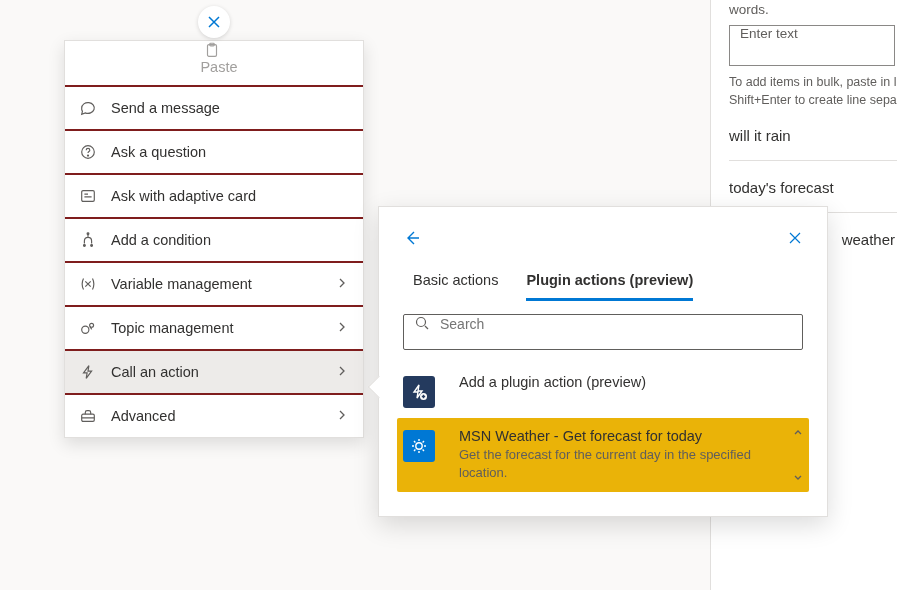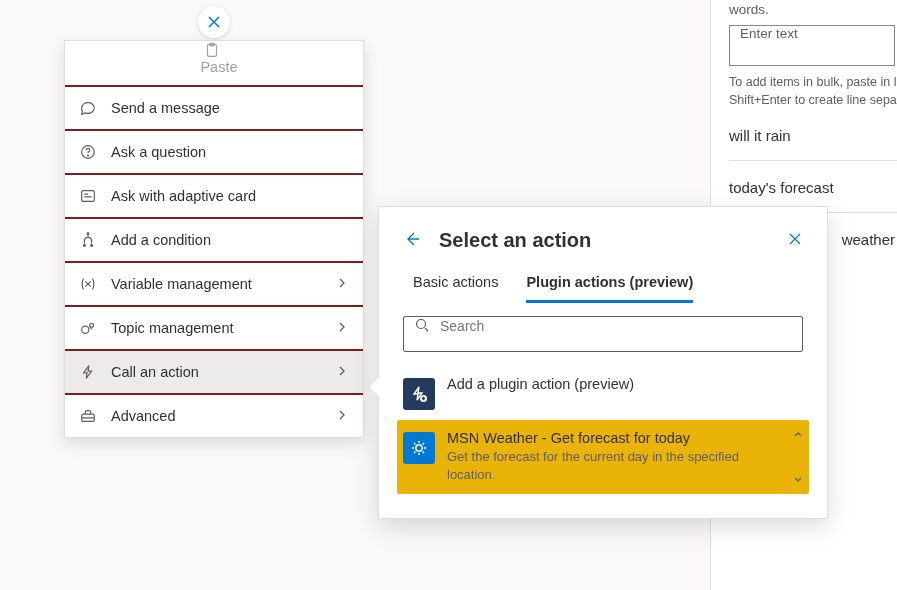--- a/index.html
+++ b/index.html
@@ -121,20 +121,21 @@
   .search .sicon { color:#605e5c; margin-right:8px; }
 
   .action-list { padding:14px 18px 0; }
   .action-item {
     display:flex;
     align-items:flex-start;
     padding:10px 6px;
     cursor:pointer;
     border-radius:2px;
     position:relative;
+    gap:12px;
   }
   .action-item.highlight { background:#eab308; }
   .action-icon {
     width:32px;height:32px;
     display:flex; align-items:center; justify-content:center;
     color:#fff;
     border-radius:3px;
     flex-shrink:0;
     margin-right:12px;
     margin-top:2px;
@@ -289,21 +290,20 @@
   </div>
 
 <div class="panel">
   <div class="panel-callout-arrow"></div>
   <div class="panel-header">
     <span class="panel-back">
       <svg width="18" height="18" viewBox="0 0 18 18" fill="none" stroke="currentColor" stroke-width="1.4">
           <path d="M11 3l-6 6 6 6M5 9h11"></path>
         </svg>
     </span>
-    <span class="panel-title">Select an action</span>
     <span class="panel-close">
       <svg width="16" height="16" viewBox="0 0 16 16" fill="none" stroke="currentColor" stroke-width="1.2">
           <path d="M3 3l10 10M13 3L3 13"></path>
         </svg>
     </span>
   </div>
   <div class="tabs">
     <div class="tab">Basic actions</div>
     <div class="tab active">Plugin actions (preview)</div>
   </div>

